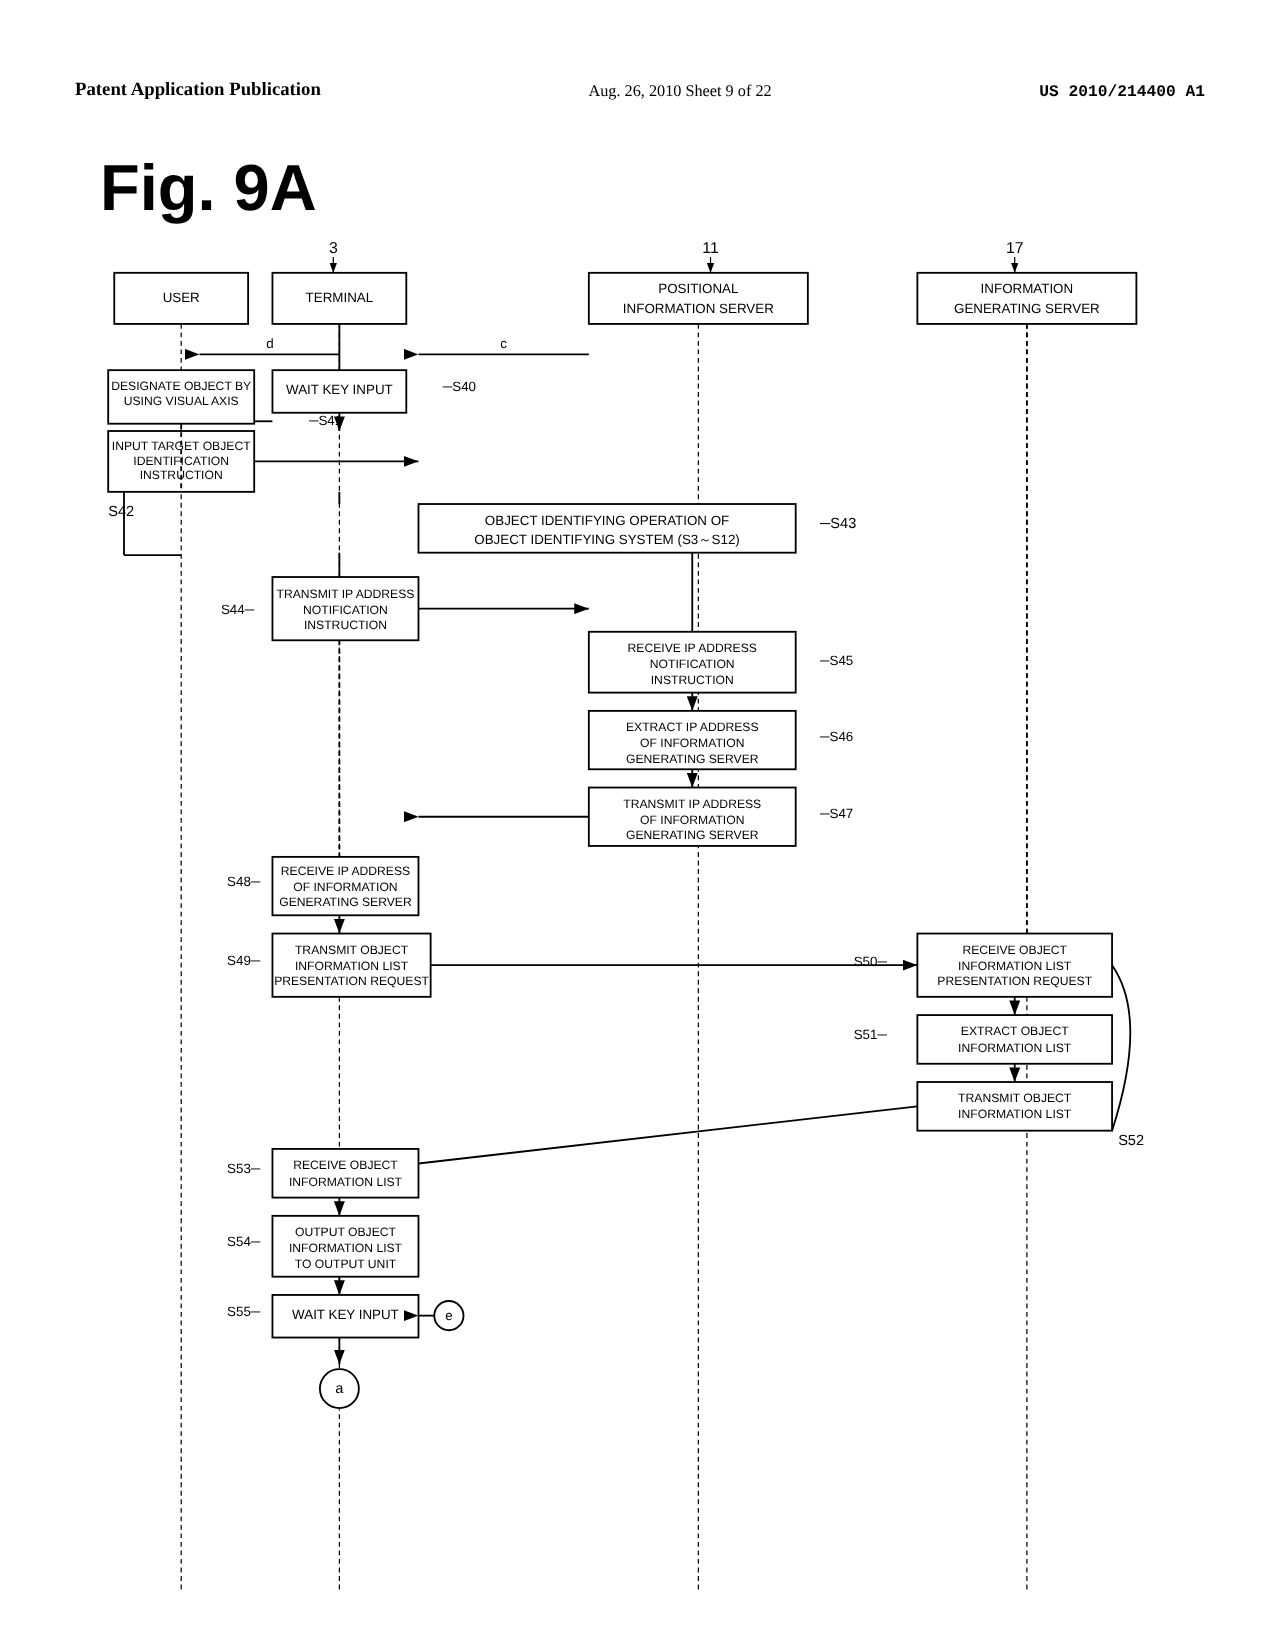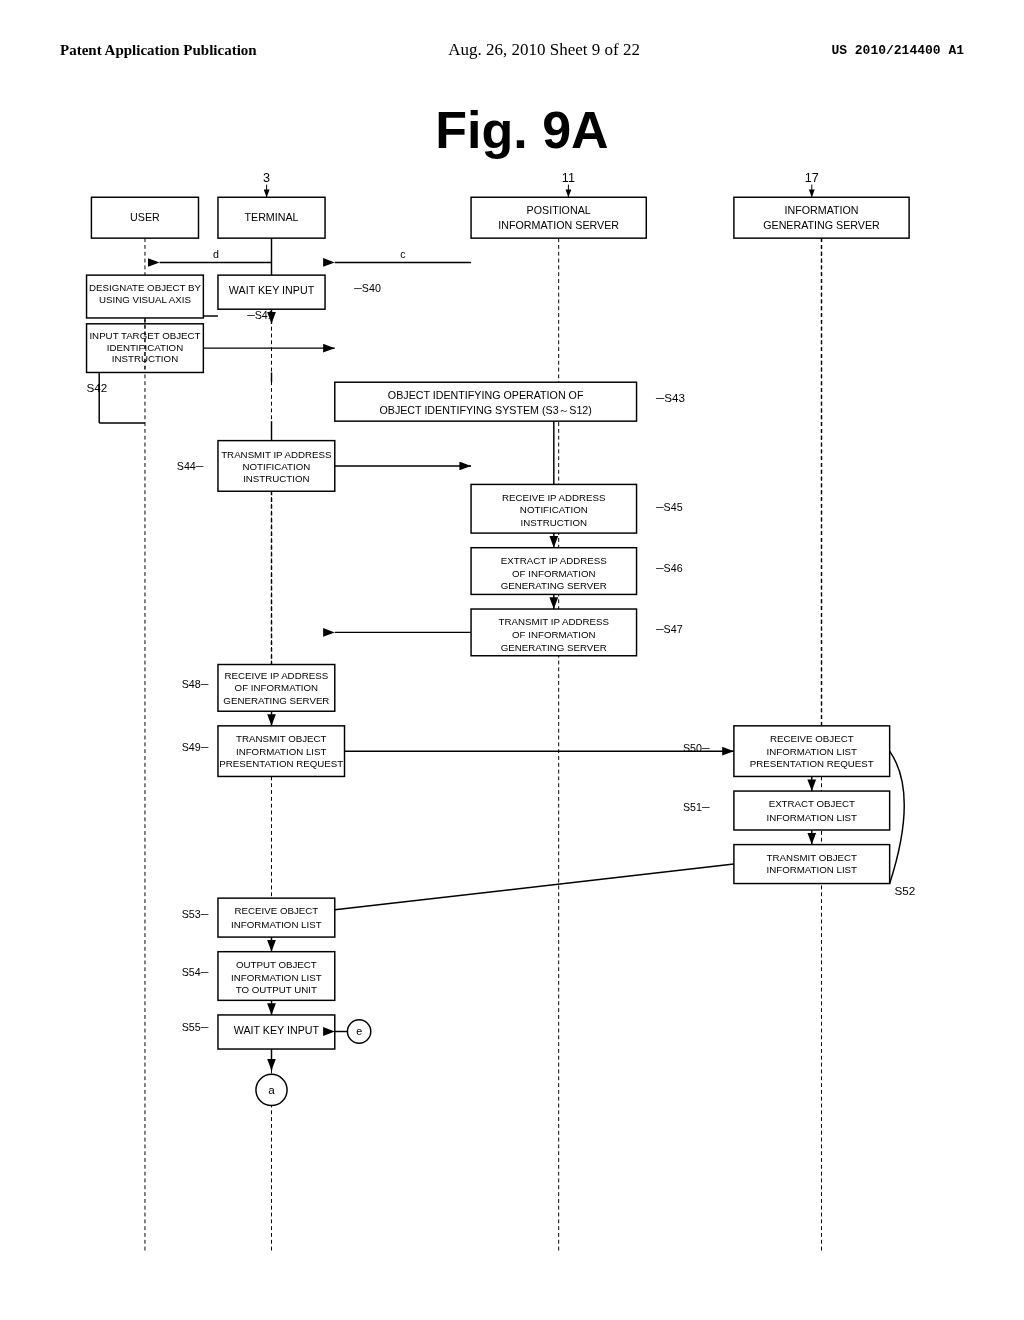--- a/index.html
+++ b/index.html
@@ -8,53 +8,53 @@
       font-family: 'Times New Roman', Times, serif;
       width: 1024px;
       min-height: 1320px;
       position: relative;
       overflow-x: hidden;
     }
 
     .page-header {
       display: flex;
       justify-content: space-between;
-      align-items: center;
+      align-items: flex-end;
       padding: 40px 60px 20px 60px;
       font-size: 14px;
+      margin-top: 24px;
     }
 
     .header-left {
       font-weight: bold;
       font-size: 15px;
     }
 
     .header-center {
-      font-size: 17px;
+      font-size: 13px;
       text-align: center;
     }
 
     .header-right {
       font-size: 13px;
       font-weight: bold;
       font-family: Liberation Mono, monospace;
     }
 
     .diagram-container {
       padding: 20px 60px;
       position: relative;
     }
 
     .fig-title {
       font-size: 52px;
       font-weight: bold;
       font-family: Arial, sans-serif;
       margin-bottom: 10px;
       margin-left: 20px;
-      text-align: center;
     }
 
     
     .diagram-svg {
       width: 900px;
       height: 1100px;
     }
 
     
     .flow-box {

